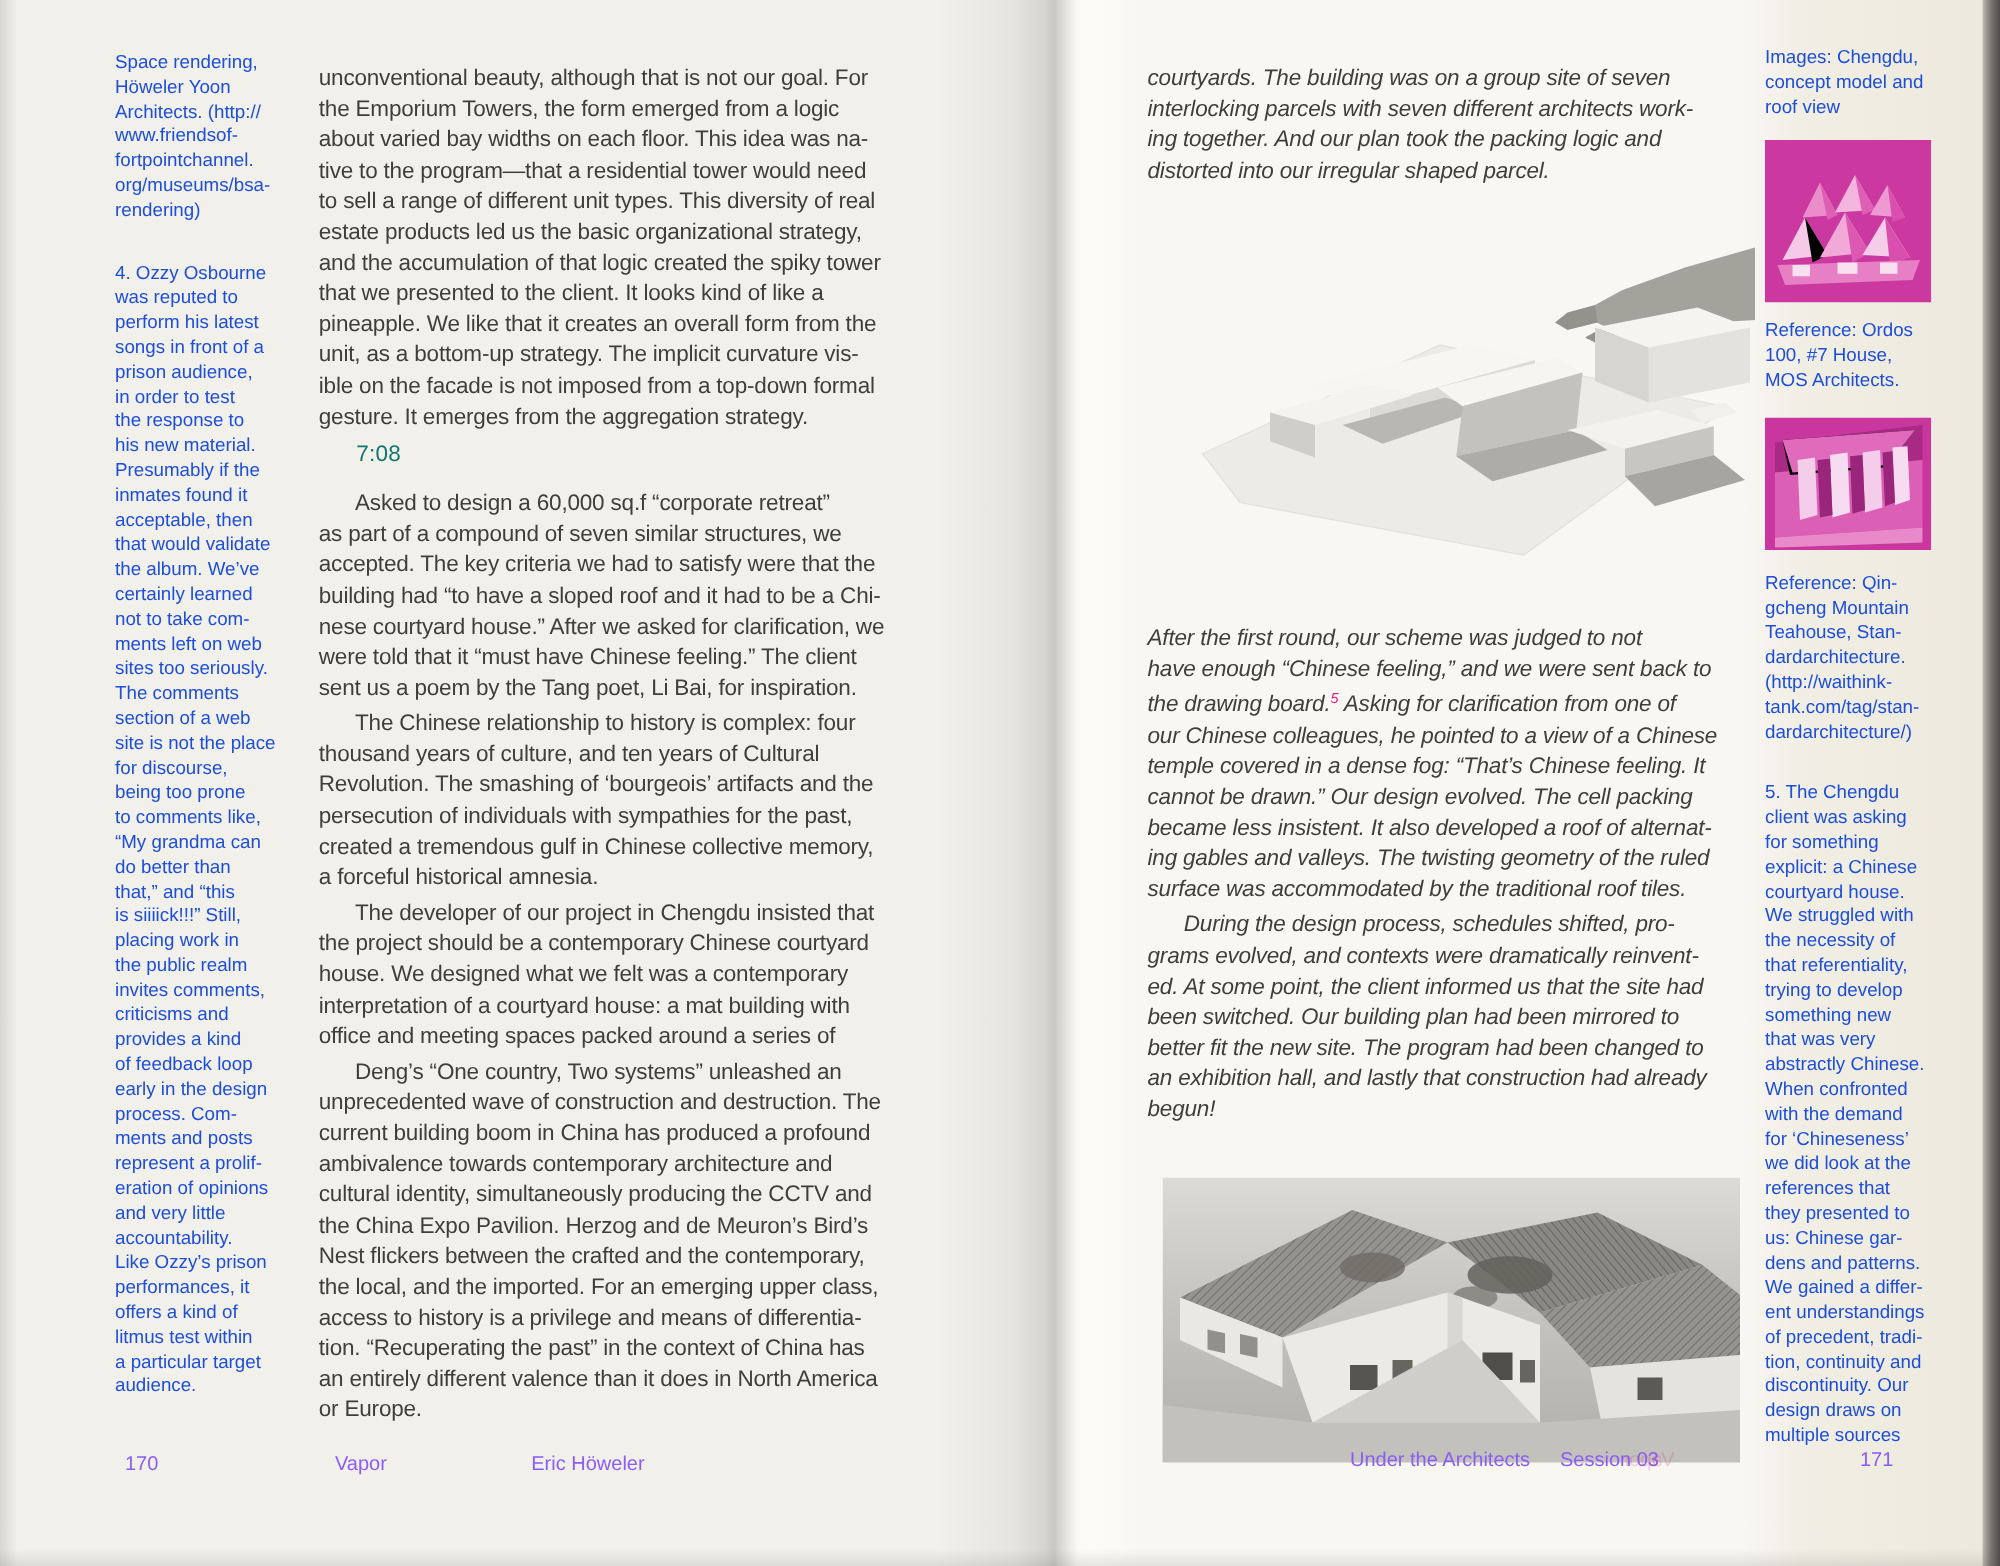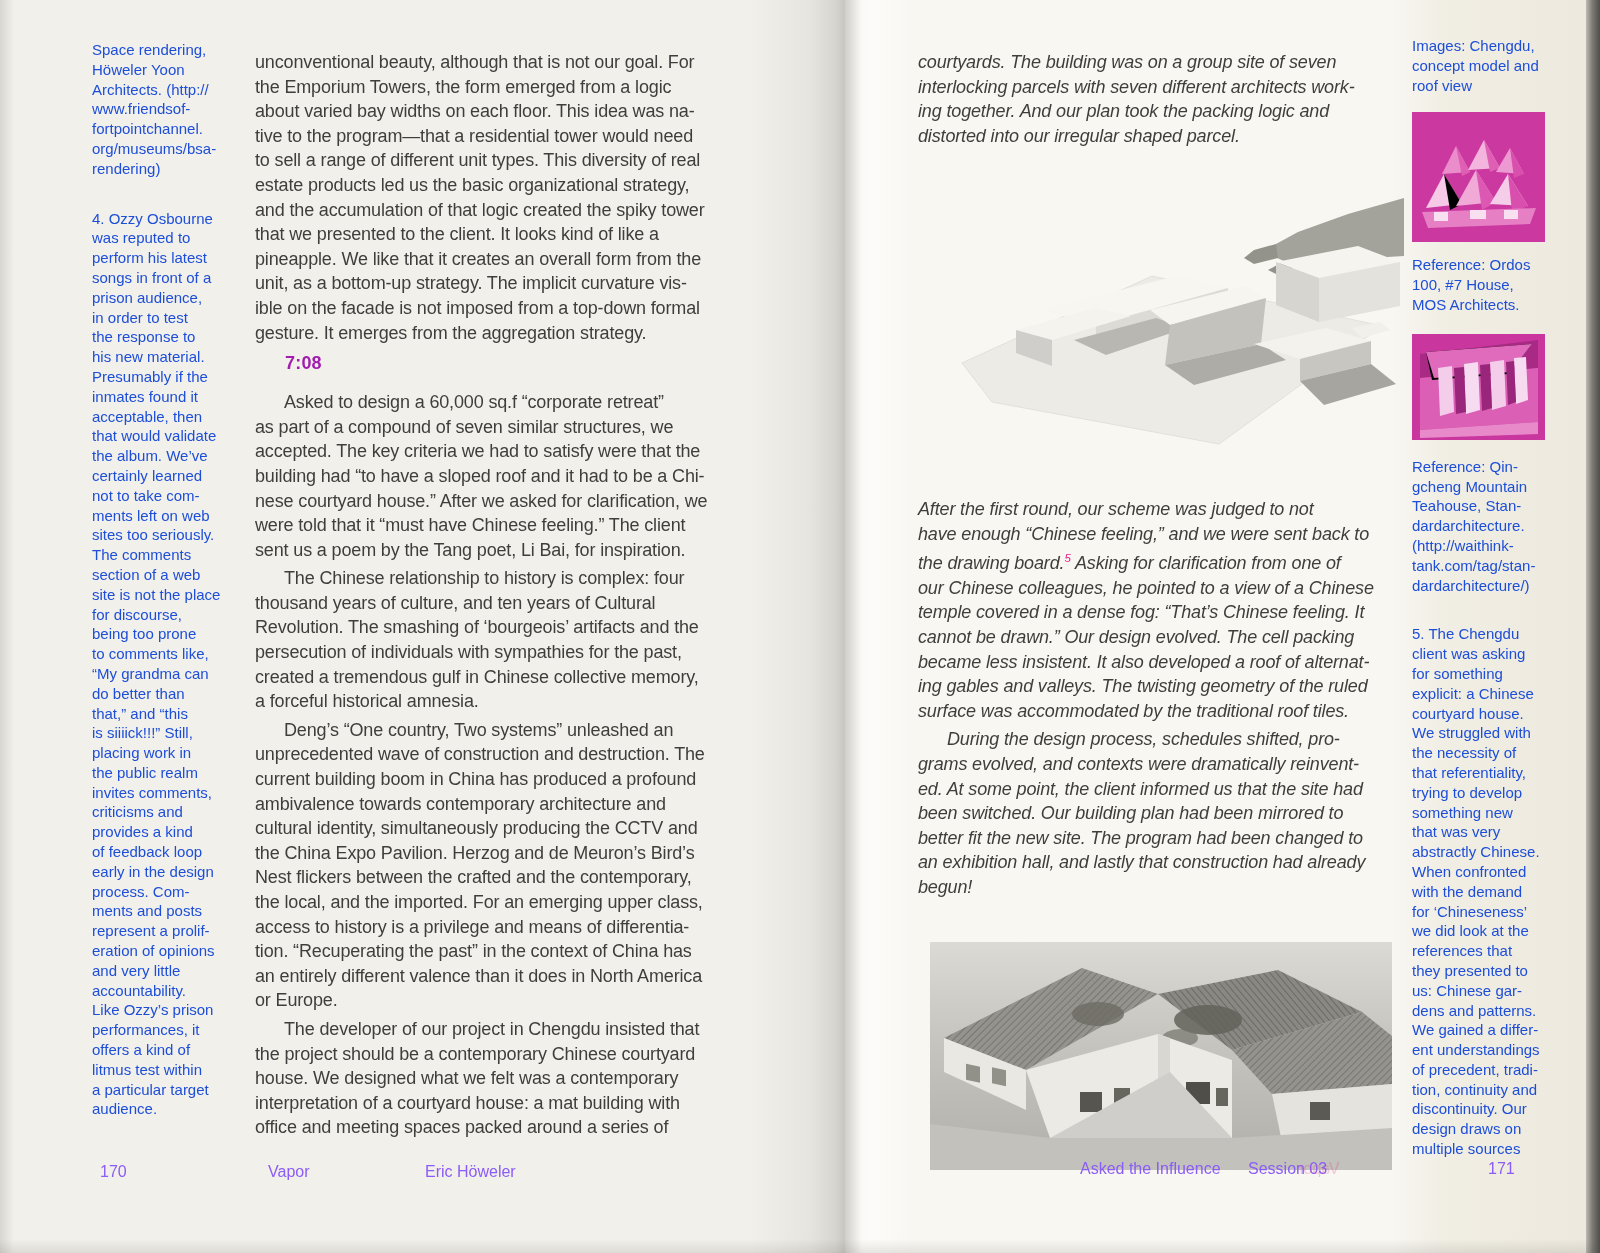--- a/index.html
+++ b/index.html
@@ -30,22 +30,22 @@
     background:linear-gradient(to bottom, rgba(70,68,62,0), rgba(70,68,62,.12)); }
 
   .prose {
     white-space:pre-line; font-size:18px; line-height:24.6px;
     letter-spacing:-0.15px; color:#403e3c;
   }
   .indent { text-indent:29px; }
   .body-col  { position:absolute; left:255px; top:34px;  width:540px; }
   .body-colr { position:absolute; left:918px; top:34px;  width:540px;font-style:italic; }
   .para { margin:16px 0 0 0; }
-  .timestamp { margin:8px 0 2px 30px; font-size:18px; font-weight:bold;
-    color:#a21caf; letter-spacing:0.2px; }
+  .timestamp { margin:8px 0 2px 30px; font-size:18px; font-weight:normal;
+    color:#0f766e; letter-spacing:0.2px; }
   .fn-sup { color:#e0218a; font-size:11.5px; vertical-align:7px; letter-spacing:0; }
 
   .note {
     white-space:pre-line; font-size:15px; line-height:19.8px; color:#1d4ed8;
   }
   .margin-col  { position:absolute; left:92px;  top:40px; width:170px; }
   .margin-colr { position:absolute; left:1412px; top:36px; width:150px; }
   .note-gap  { margin-top:30px; }
 
   figure { margin:0; padding:0; }
@@ -150,37 +150,37 @@
 building had “to have a sloped roof and it had to be a Chi-
 nese courtyard house.” After we asked for clarification, we
 were told that it “must have Chinese feeling.” The client
 sent us a poem by the Tang poet, Li Bai, for inspiration.</div>
     <div class="prose para indent" style="margin-top:4px">The Chinese relationship to history is complex: four
 thousand years of culture, and ten years of Cultural
 Revolution. The smashing of ‘bourgeois’ artifacts and the
 persecution of individuals with sympathies for the past,
 created a tremendous gulf in Chinese collective memory,
 a forceful historical amnesia.</div>
+    <div class="prose para indent" style="margin-top:4px">The developer of our project in Chengdu insisted that
+the project should be a contemporary Chinese courtyard
+house. We designed what we felt was a contemporary
+interpretation of a courtyard house: a mat building with
+office and meeting spaces packed around a series of</div>
     <div class="prose para indent" style="margin-top:4px">Deng’s “One country, Two systems” unleashed an
 unprecedented wave of construction and destruction. The
 current building boom in China has produced a profound
 ambivalence towards contemporary architecture and
 cultural identity, simultaneously producing the CCTV and
 the China Expo Pavilion. Herzog and de Meuron’s Bird’s
 Nest flickers between the crafted and the contemporary,
 the local, and the imported. For an emerging upper class,
 access to history is a privilege and means of differentia-
 tion. “Recuperating the past” in the context of China has
 an entirely different valence than it does in North America
 or Europe.</div>
-    <div class="prose para indent" style="margin-top:4px">The developer of our project in Chengdu insisted that
-the project should be a contemporary Chinese courtyard
-house. We designed what we felt was a contemporary
-interpretation of a courtyard house: a mat building with
-office and meeting spaces packed around a series of</div>
   </div>
 
   <div class="body-colr">
     <div class="prose para">courtyards. The building was on a group site of seven
 interlocking parcels with seven different architects work-
 ing together. And our plan took the packing logic and
 distorted into our irregular shaped parcel.</div>
 
     <figure class="fig-top">
       <svg width="480" height="292" viewBox="0 0 480 292">
@@ -376,21 +376,21 @@
 tion, continuity and
 discontinuity. Our
 design draws on
 multiple sources</div>
   </div>
 
   <div class="footer-item" style="left:100px; top:1163px">170</div>
   <div class="footer-item" style="left:268px; top:1163px">Vapor</div>
   <div class="footer-item" style="left:425px; top:1163px">Eric Höweler</div>
 
-  <div class="footer-item" style="left:1080px; top:1160px">Asked the Influence</div>
+  <div class="footer-item" style="left:1080px; top:1160px">Under the Architects</div>
   <div class="footer-item" style="left:1248px; top:1160px">Session 03</div>
   <div class="ghost">Vapor</div>
   <div class="footer-item" style="left:1488px; top:1160px">171</div>
 
   <div class="edge-left"></div>
   <div class="edge-right"></div>
   <div class="bottom-shade"></div>
 </div>
 
 </body></html>

